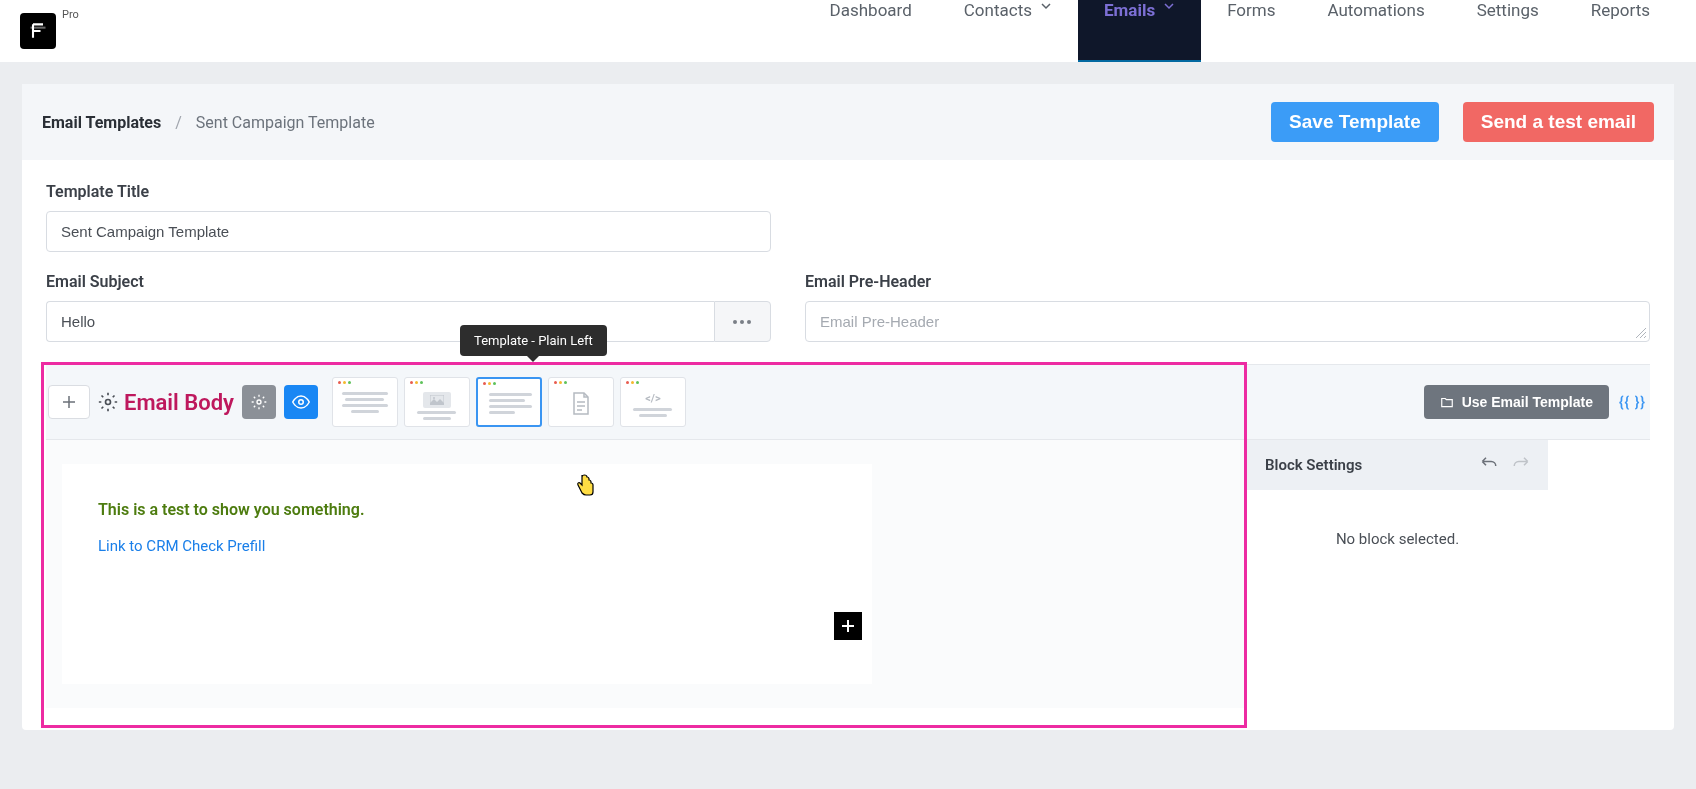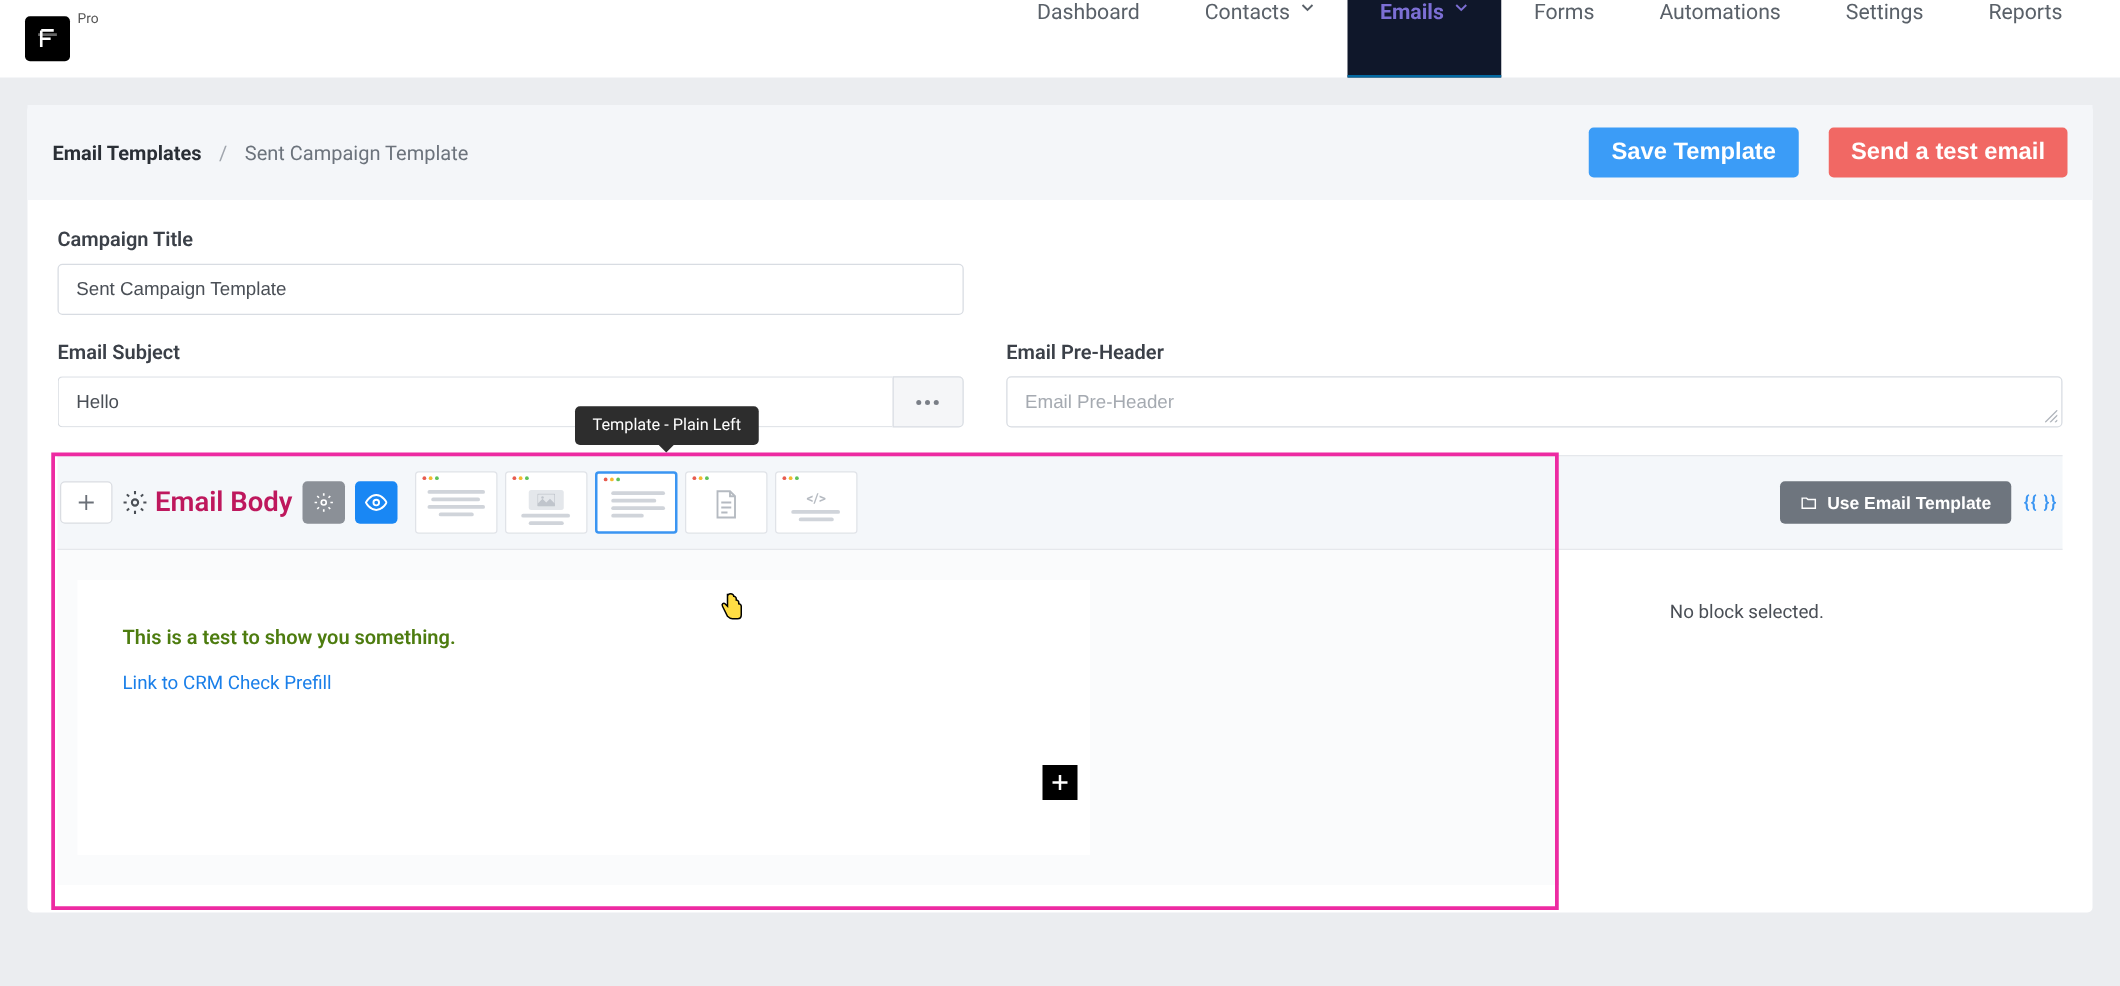--- a/index.html
+++ b/index.html
@@ -145,21 +145,21 @@
         <span class="crumb-sep">/</span>
         <span class="crumb-sub">Sent Campaign Template</span>
       </div>
       <div class="header-spacer"></div>
       <button class="btn btn-primary">Save Template</button>
       <button class="btn btn-danger">Send a test email</button>
     </div>
 
     <div class="card-body">
       <div class="form-group fg-title">
-        <label class="form-label">Campaign Title</label>
+        <label class="form-label">Template Title</label>
         <input class="form-input" value="Sent Campaign Template" style="">
       </div>
 
       <div class="form-row">
         <div class="form-group fg-subject">
           <label class="form-label">Email Subject</label>
           <div class="input-group">
             <input class="form-input" value="Hello" style="">
             <div class="input-addon">
               <div class="dots">
@@ -310,19 +310,34 @@
               <div class="canvas-link">Link to CRM Check Prefill</div>
               <div class="canvas-add">
                 <svg width="14" height="14" viewBox="0 0 14 14" stroke="#fff" stroke-width="2">
                     <path d="M7 1v12M1 7h12"></path>
                   </svg>
               </div>
             </div>
           </div>
 
           <div class="sidebar">
+            <div class="sidebar-header">
+              <span>Block Settings</span>
+              <div class="sidebar-header-actions">
+                <span class="undo-icon">
+                  <svg width="18" height="18" viewBox="0 0 24 24" fill="none" stroke="currentColor" stroke-width="2">
+                      <path d="M3 10h12a6 6 0 016 6M3 10l5-5M3 10l5 5"></path>
+                    </svg>
+                </span>
+                <span class="redo-icon">
+                  <svg width="18" height="18" viewBox="0 0 24 24" fill="none" stroke="currentColor" stroke-width="2">
+                      <path d="M21 10H9a6 6 0 00-6 6m18-6l-5-5m5 5l-5 5"></path>
+                    </svg>
+                </span>
+              </div>
+            </div>
             <div class="sidebar-body">No block selected.</div>
           </div>
         </div>
       </div>
     </div>
   </div>
 </div>
 
 </body></html>

